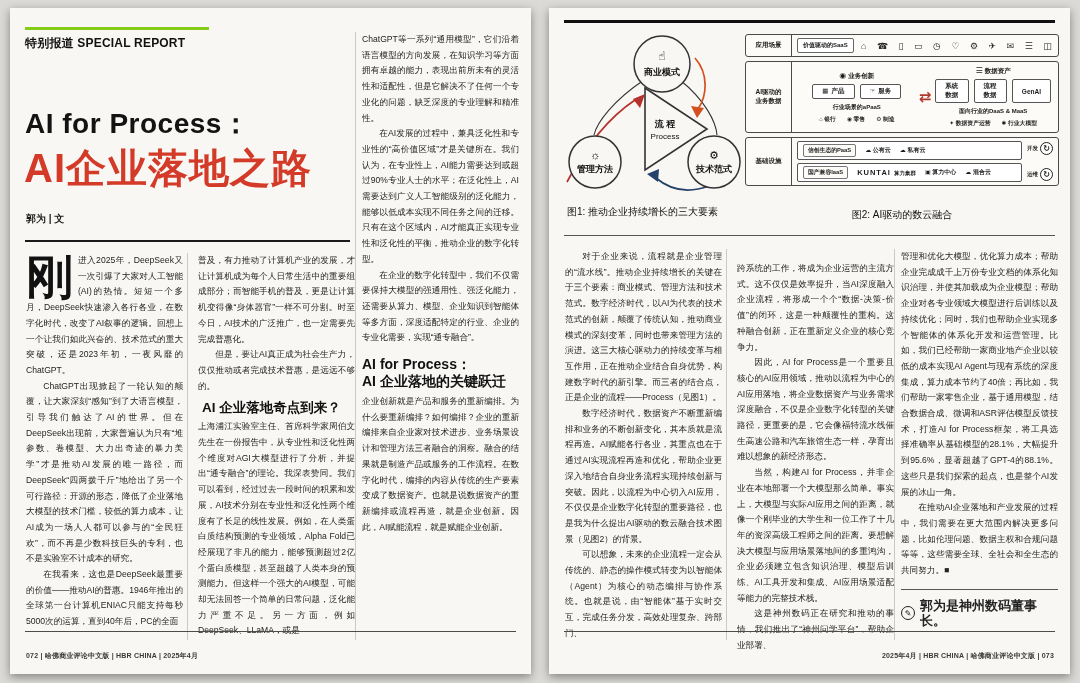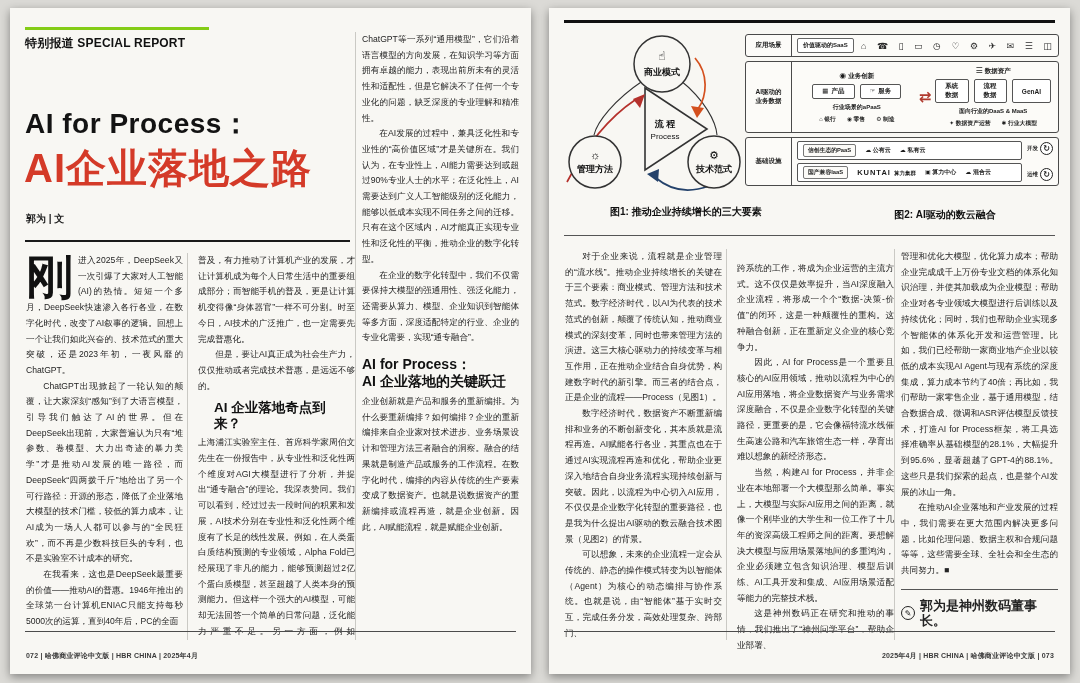--- a/index.html
+++ b/index.html
@@ -20,34 +20,34 @@
   .col { position:absolute; width:157px; font-size:8.6px; line-height:15.7px; text-align:justify; color:#242424; overflow:hidden; }
   .col p { text-indent:2em; }
   .col p.ni { text-indent:0; }
   #l-col1 { left:16px;  top:245px; height:387px; }
   #l-col2 { left:188px; top:245px; height:387px; }
   #l-col3 { left:352px; top:24px;  height:608px; }
   #r-col1 { left:16px;  top:241px; height:394px; }
   #r-col2 { left:188px; top:253px; height:394px; }
   #r-col3 { left:352px; top:241px; height:394px; }
   .dropcap { float:left; font-size:47px; line-height:41px; font-weight:900; padding:3px 5px 0 0; color:#111; }
-  .subhead { font-size:13.5px; font-weight:900; line-height:16px; margin:6px 16px 3px; color:#111; text-align:left; }
+  .subhead { font-size:13.5px; font-weight:900; line-height:16px; margin:6px 4px 3px; color:#111; text-align:left; }
   .subhead2 { font-size:14px; font-weight:900; line-height:17px; margin:10px 0 4px; color:#111; white-space:pre-line; text-align:left; }
   .vrule { position:absolute; width:1px; background:#cac9c4; }
 
   
   .footer { position:absolute; bottom:13px; font-size:7px; font-weight:bold; color:#3a3a3a; letter-spacing:.2px; }
   #left-footer { left:16px; } #right-footer { right:16px; }
   .bottom-rule { position:absolute; left:15px; right:15px; bottom:42px; border-top:1px solid #4c4c4c; }
   .top-rule { position:absolute; left:15px; right:15px; top:12px; border-top:3px solid #111; }
   .mid-rule { position:absolute; left:15px; right:15px; top:227px; border-top:1px solid #555; }
 
   
   #fig1 { position:absolute; left:10px; top:22px; width:186px; }
-  .fig-caption { font-size:10px; font-weight:700; color:#111;margin-left:43px; }
+  .fig-caption { font-size:10px; font-weight:400; color:#111; }
   #fig1-caption { position:absolute; left:18px; top:197px; }
   #fig2-caption { position:absolute; left:196px; top:200px; width:314px; text-align:center; }
 
   
   #fig2 { position:absolute; left:196px; top:26px; width:314px; font-weight:bold; }
   .f2row { display:flex; border:1px solid #4a4a4a; border-radius:3px; background:#fcfbf8; margin-bottom:4px; align-items:stretch; }
   .f2label { width:46px; min-width:46px; display:flex; align-items:center; justify-content:center; text-align:center; font-size:6.5px; border-right:1px solid #4a4a4a; white-space:pre-line; padding:2px; }
   .f2content { flex:1; padding:3px 5px; }
   .approw { display:flex; align-items:center; gap:7px; }
   .appbox { border:1px solid #666; border-radius:2px; padding:2px 5px; font-size:6px; background:#fff; }

